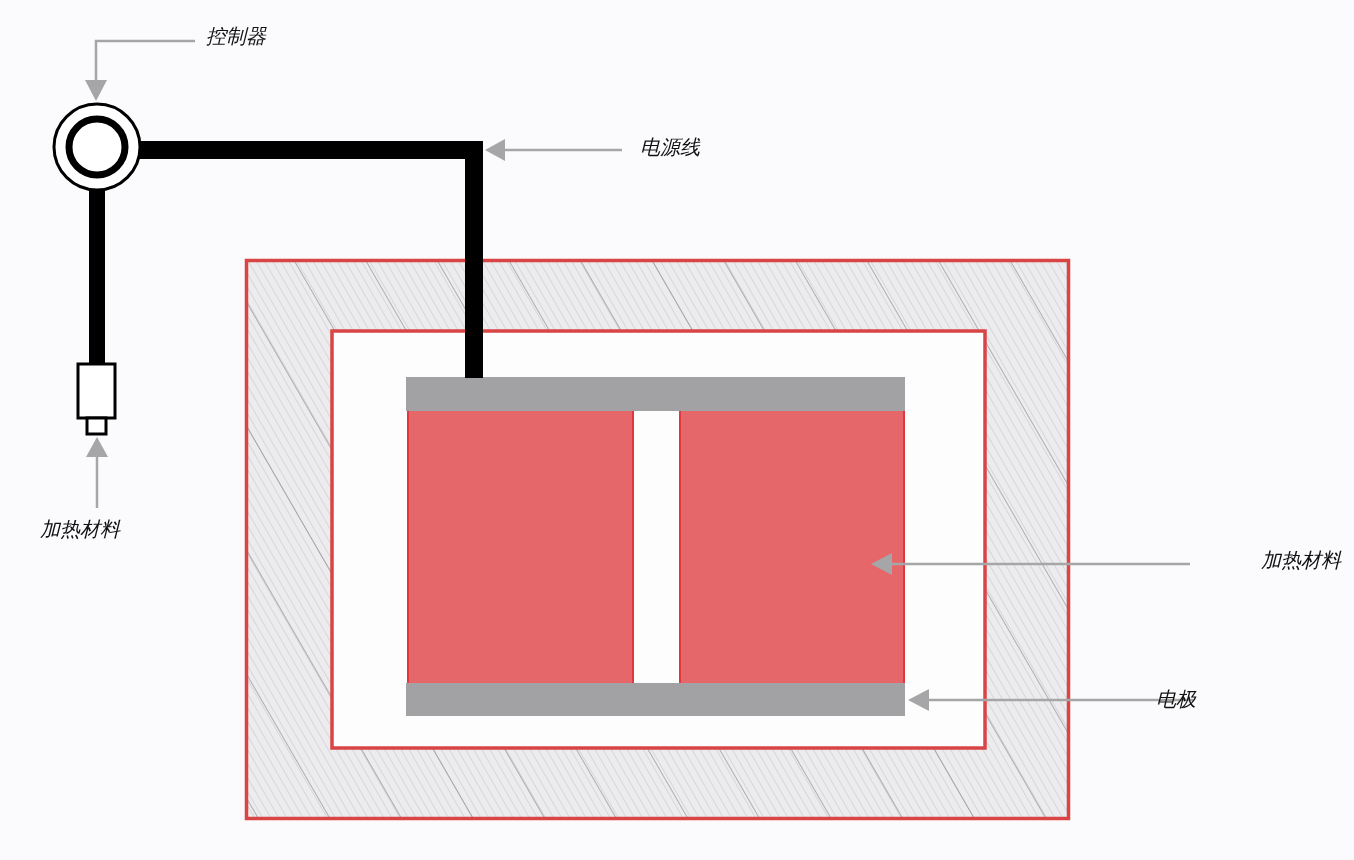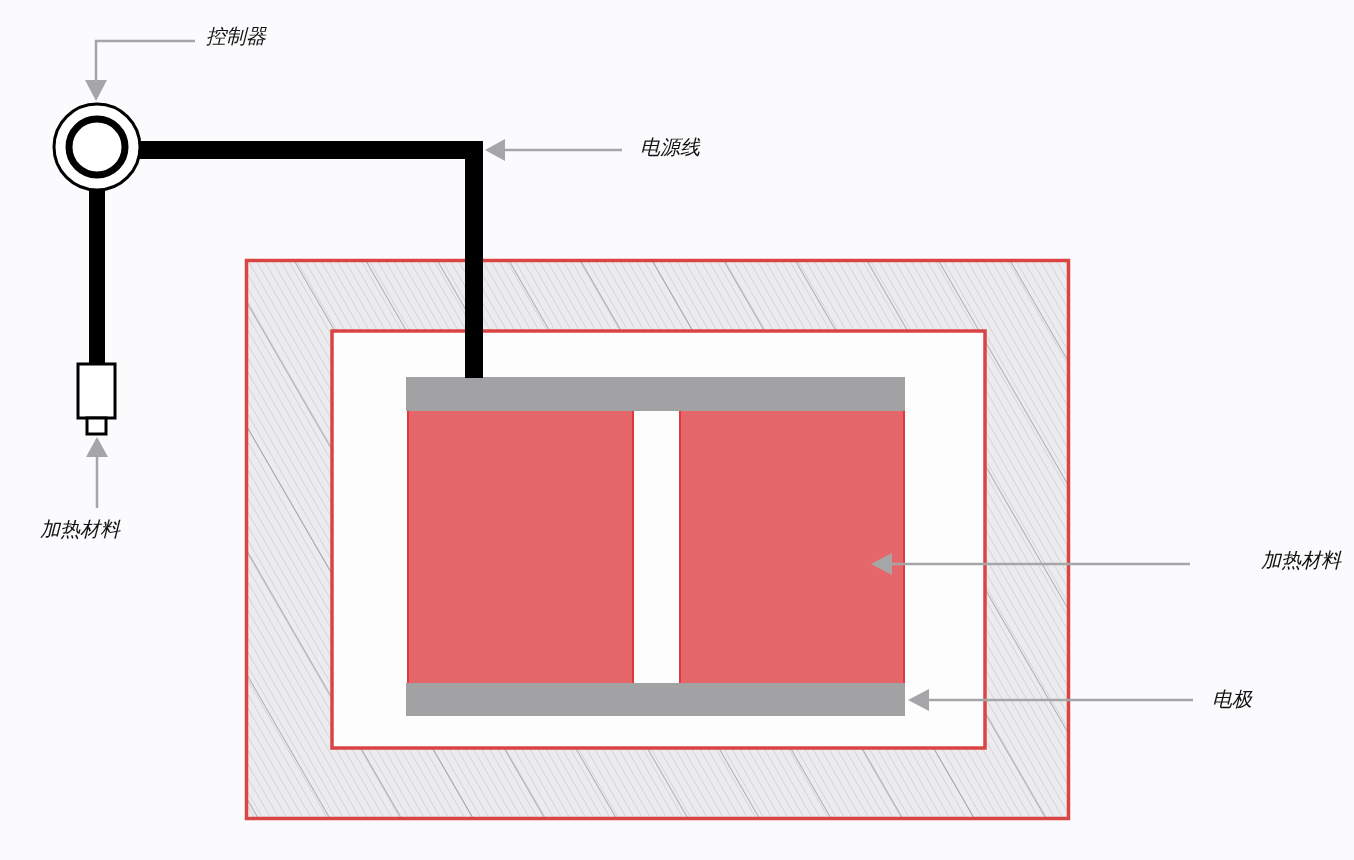--- a/index.html
+++ b/index.html
@@ -87,13 +87,13 @@
   <g>
     <line x1="1193" y1="700" x2="925" y2="700" stroke="#a6a6a8" stroke-width="2.5"></line>
     <polygon points="908,700 929,689 929,711" fill="#a6a6a8"></polygon>
   </g>
 </svg>
 
 <div class="label" style="left:206px; top:26px;">控制器</div>
 <div class="label" style="left:640px; top:137px;">电源线</div>
 <div class="label" style="left:40px; top:519px;">加热材料</div>
 <div class="label" style="left:1261px; top:550px;">加热材料</div>
-<div class="label" style="left:1212px; top:689px;">电极</div>
+<div class="label" style="left:1156px; top:689px;">电极</div>
 
 </body></html>

